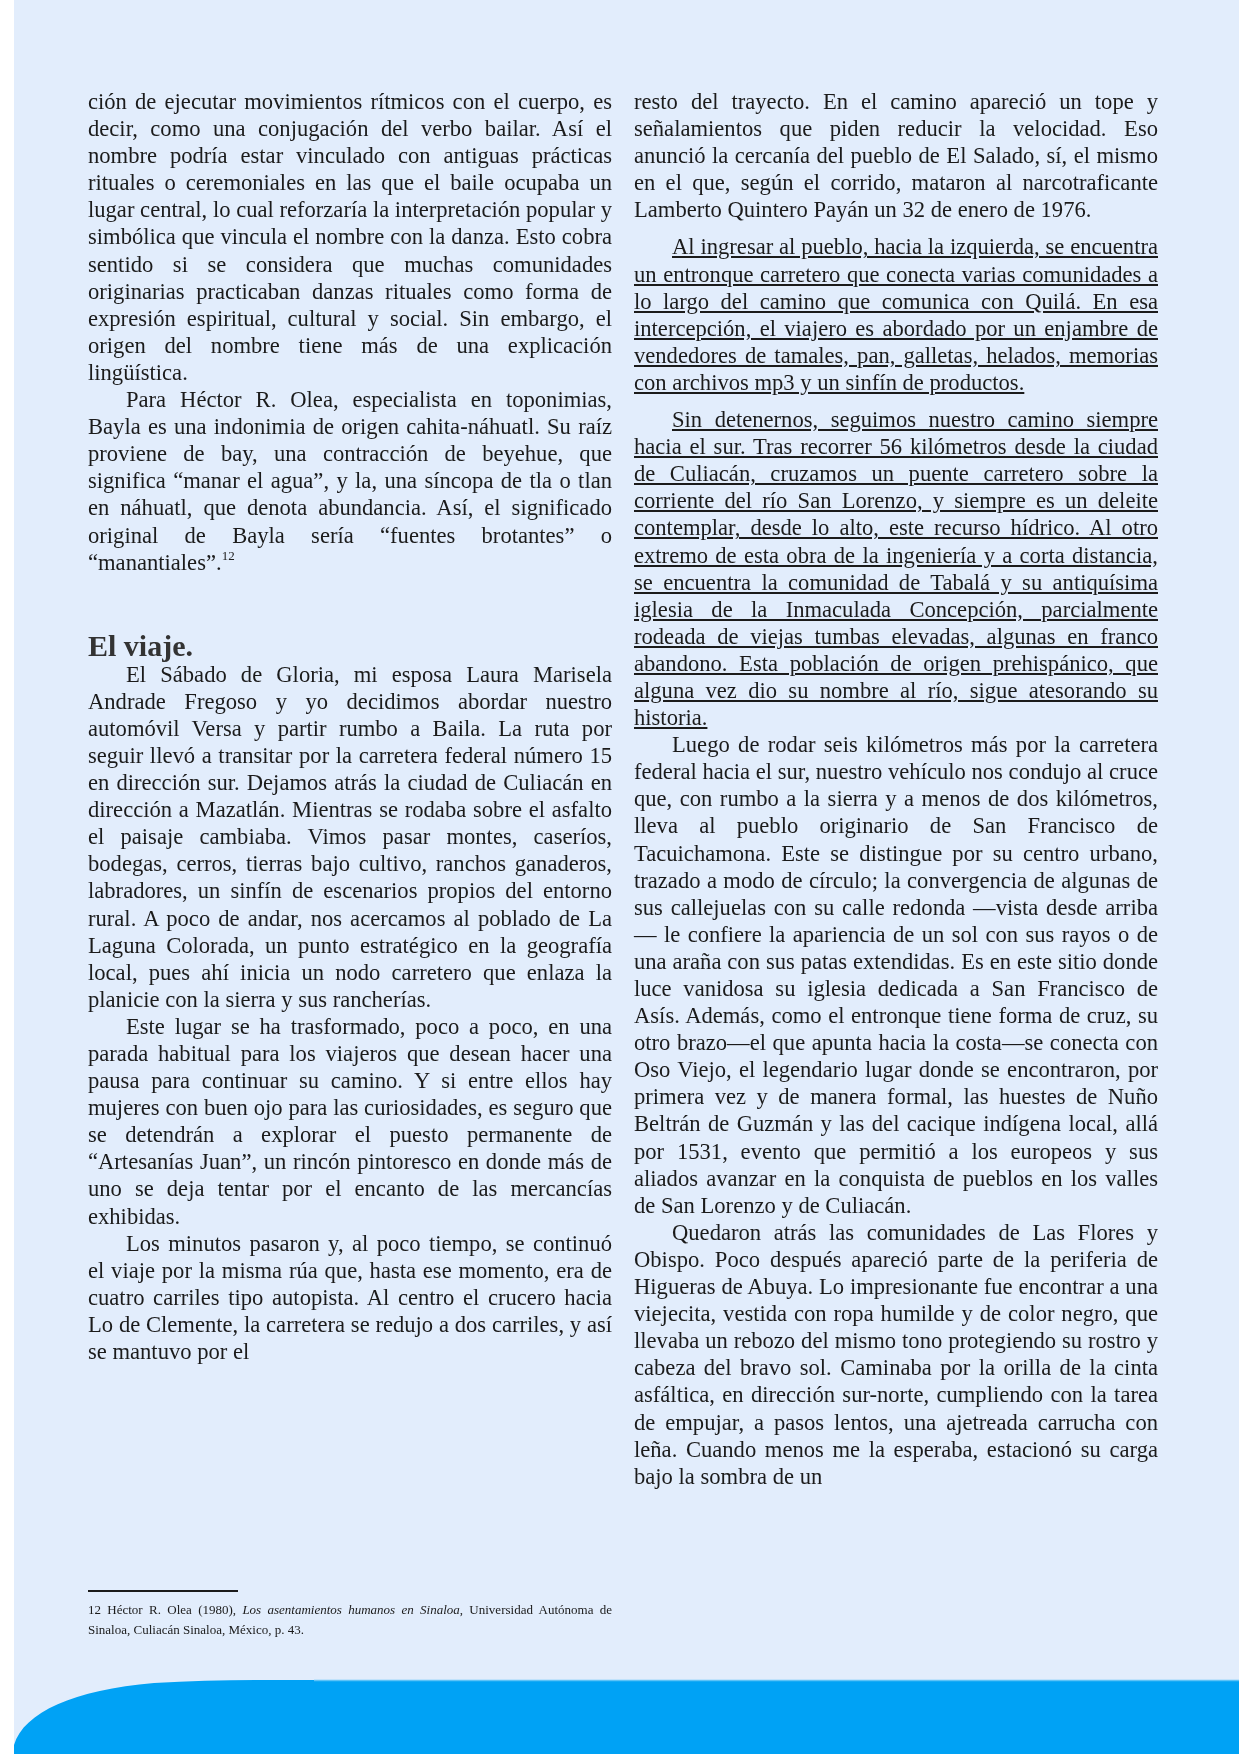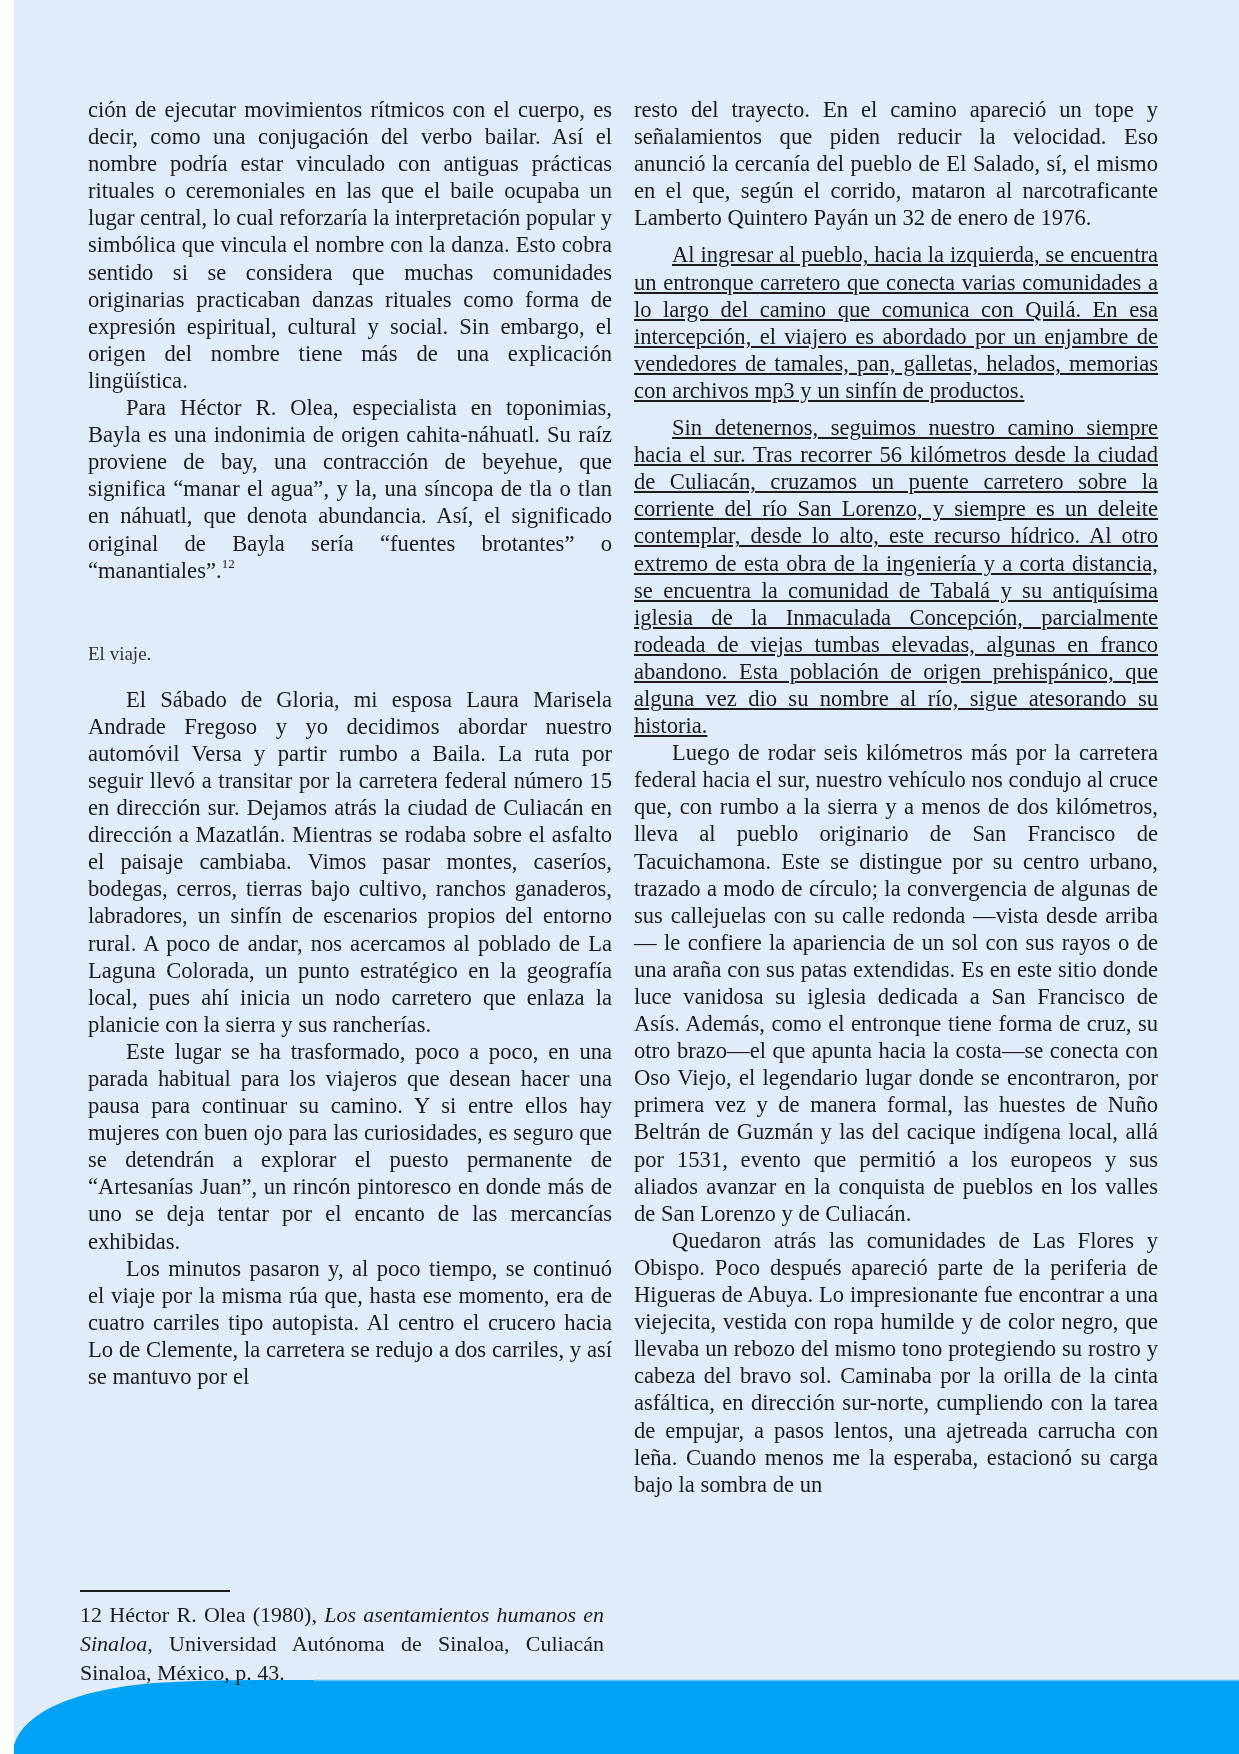--- a/index.html
+++ b/index.html
@@ -19,54 +19,54 @@
     background: #e2edfc;
   }
   .bottom-band {
     position: absolute;
     left: 14px; top: 0;
     width: 1225px; height: 1754px;
     pointer-events: none;
   }
   .col {
     position: absolute;
-    top: 96px;
+    top: 88px;
     width: 524px;
     font-size: 22.6px;
     line-height: 27.1px;
     text-align: justify;
     hyphens: manual;
   }
   .col-left { left: 88px; }
   .col-right { left: 634px; }
   .col p { margin: 0; }
   .col p.indent { text-indent: 38px; }
   .col p.gap { margin-top: 10px; text-decoration: underline; }
   .col p.noindent { text-indent: 0; }
   sup.fn {
     font-size: 13px;
     vertical-align: 0;
     position: relative;
     top: -10px;
     line-height: 0;
   }
   h2.section {
-    margin: 56px 0 19px 0;
-    font-size: 19px;
-    font-weight: normal;
+    margin: 56px 0 2px 0;
+    font-size: 30px;
+    font-weight: bold;
     color: #333333;
     line-height: 27px;
   }
   .footnotes {
     position: absolute;
-    left: 80px;
+    left: 88px;
     top: 1590px;
     width: 524px;
-    font-size: 22px;
-    line-height: 29px;
+    font-size: 13px;
+    line-height: 20px;
     text-align: justify;
   }
   .fn-rule {
     width: 150px;
     height: 0;
     border-top: 2px solid #1b1b1b;
     margin-bottom: 8px;
   }
   .footnotes p { margin: 0 0 3px 0; }
   .footnotes em { font-style: italic; }

